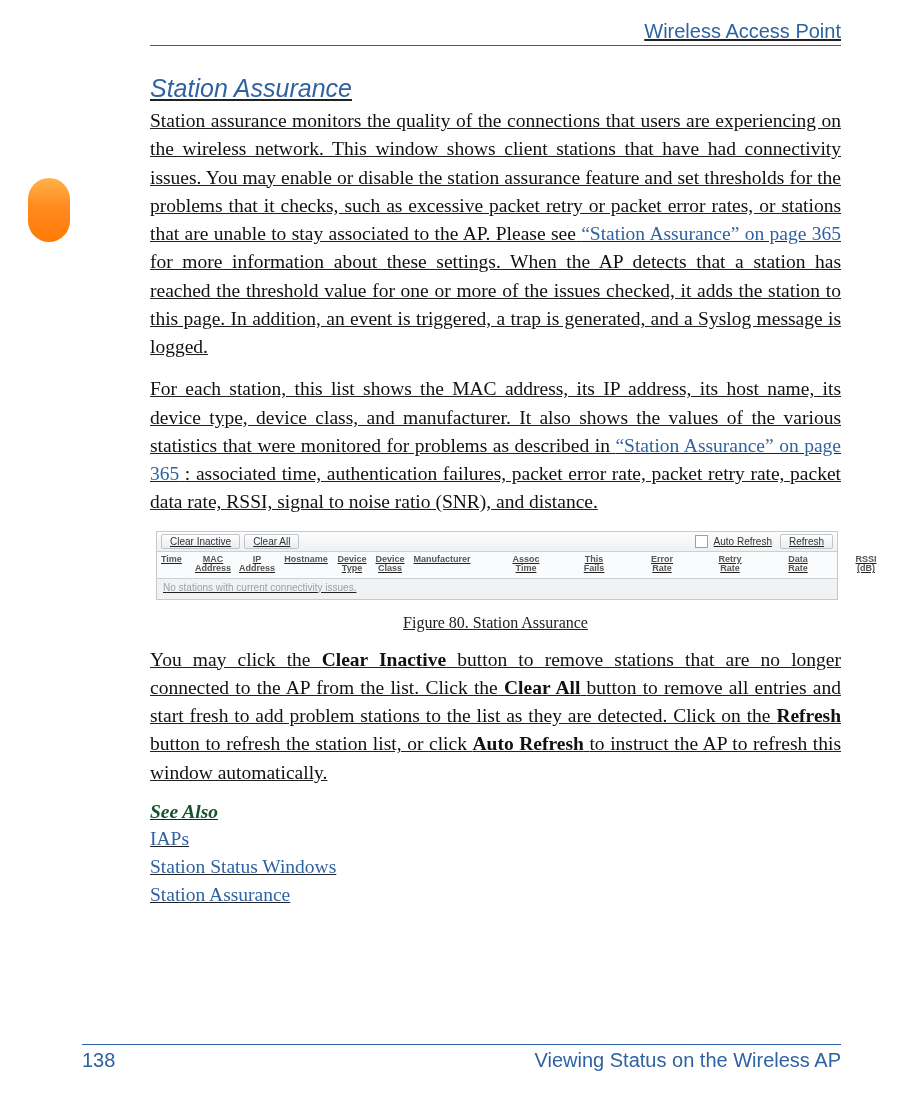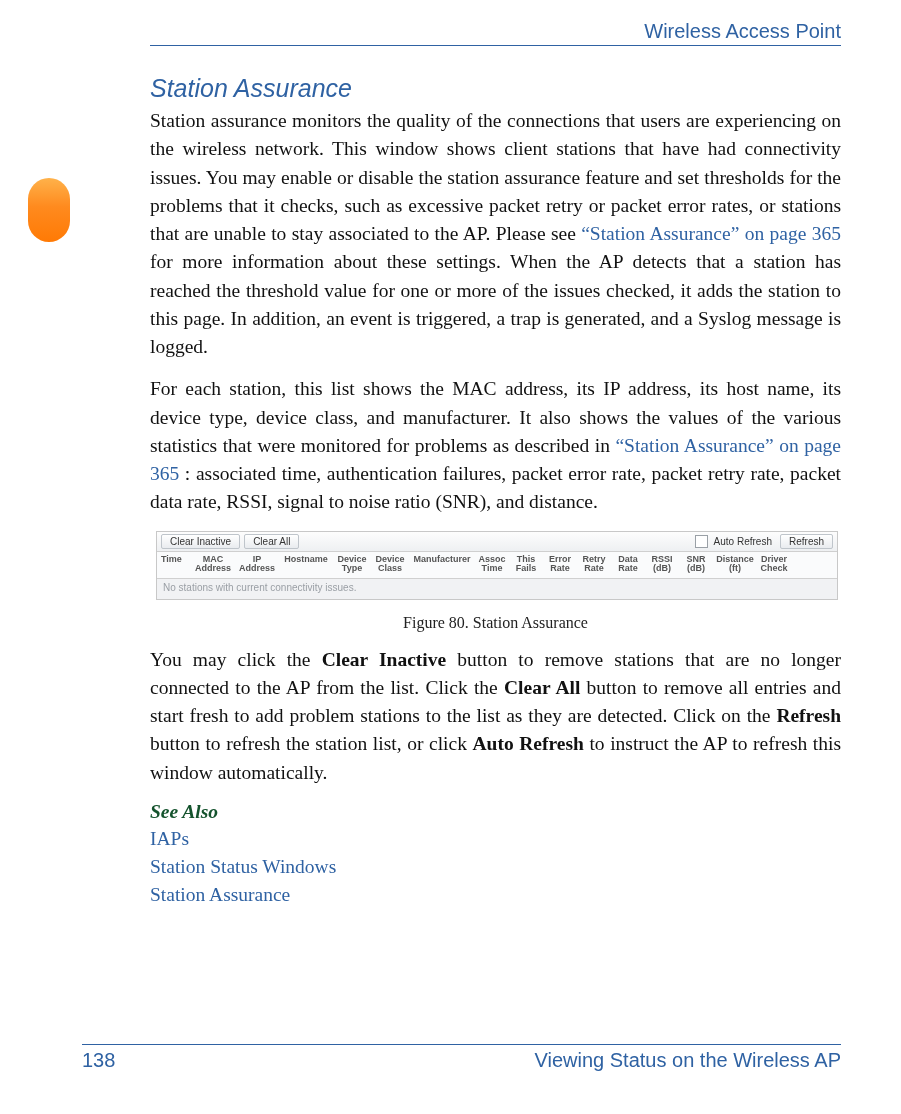--- a/index.html
+++ b/index.html
@@ -13,20 +13,21 @@
     color: #222;
     position: relative;
     overflow: hidden;
   }
   .page {
     position: relative;
     width: 901px;
     height: 1114px;
     box-sizing: border-box;
     padding: 20px 60px 0 150px;
+    text-decoration: underline;
   }
   .running-header {
     text-align: right;
     color: #2f62a3;
     font-family: "Trebuchet MS", "Lucida Sans", Arial, sans-serif;
     font-size: 20px;
     border-bottom: 1px solid #2f62a3;
     padding-bottom: 2px;
     margin-bottom: 28px;
   }
@@ -115,21 +116,21 @@
     flex: 1 1 0;
     min-width: 0;
   }
   .fig-cols .w-time   { flex: 0 0 30px; text-align:left; }
   .fig-cols .w-mac    { flex: 0 0 44px; }
   .fig-cols .w-ip     { flex: 0 0 44px; }
   .fig-cols .w-host   { flex: 0 0 54px; }
   .fig-cols .w-dtype  { flex: 0 0 38px; }
   .fig-cols .w-dclass { flex: 0 0 38px; }
   .fig-cols .w-manu   { flex: 0 0 66px; }
-  .fig-cols .w-sm     { flex: 0 0 34px; }
+  .fig-cols .w-sm     { flex: 0 0 34px; margin-left: 34px; }
   .fig-cols .w-dist   { flex: 0 0 44px; }
   .fig-empty {
     padding: 3px 6px 6px 6px;
     color: #9a9fa5;
     font-size: 10px;
     background: #f1f2f4;
   }
   .fig-caption {
     text-align: center;
     font-size: 16px;

